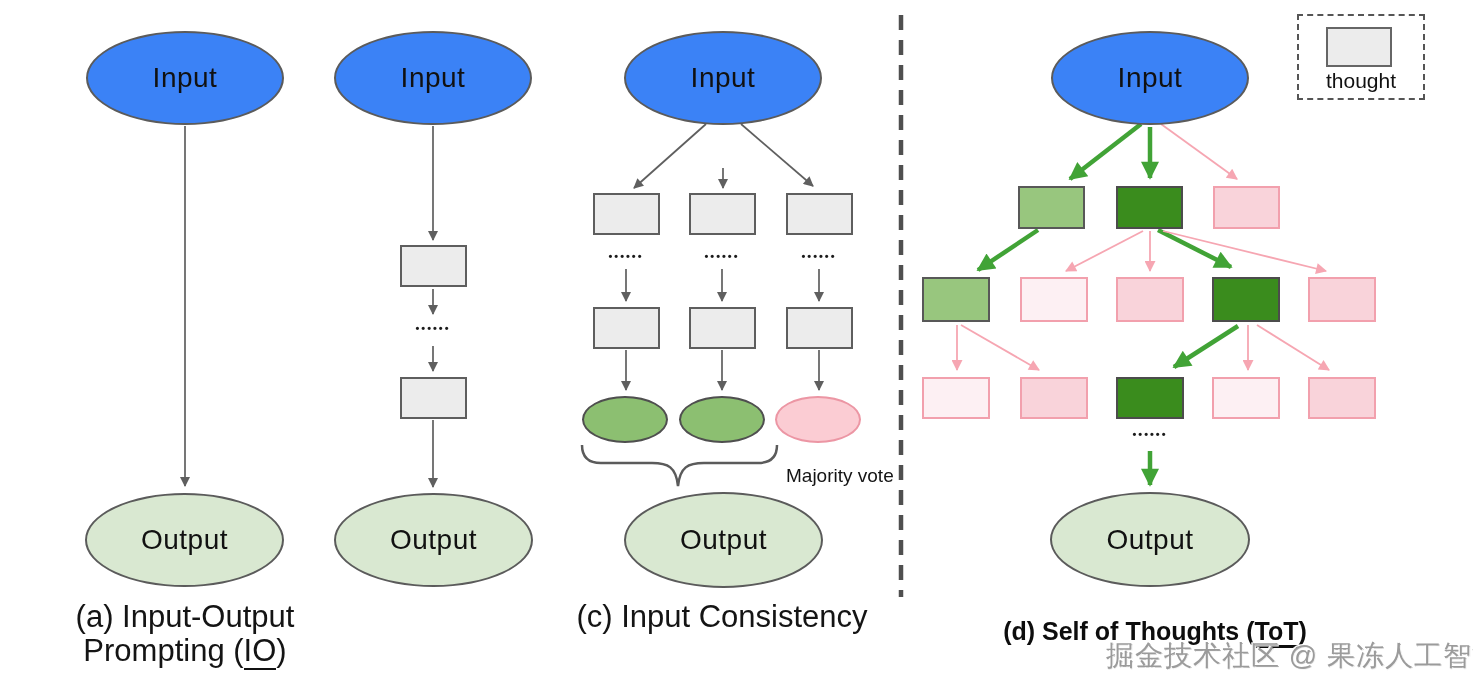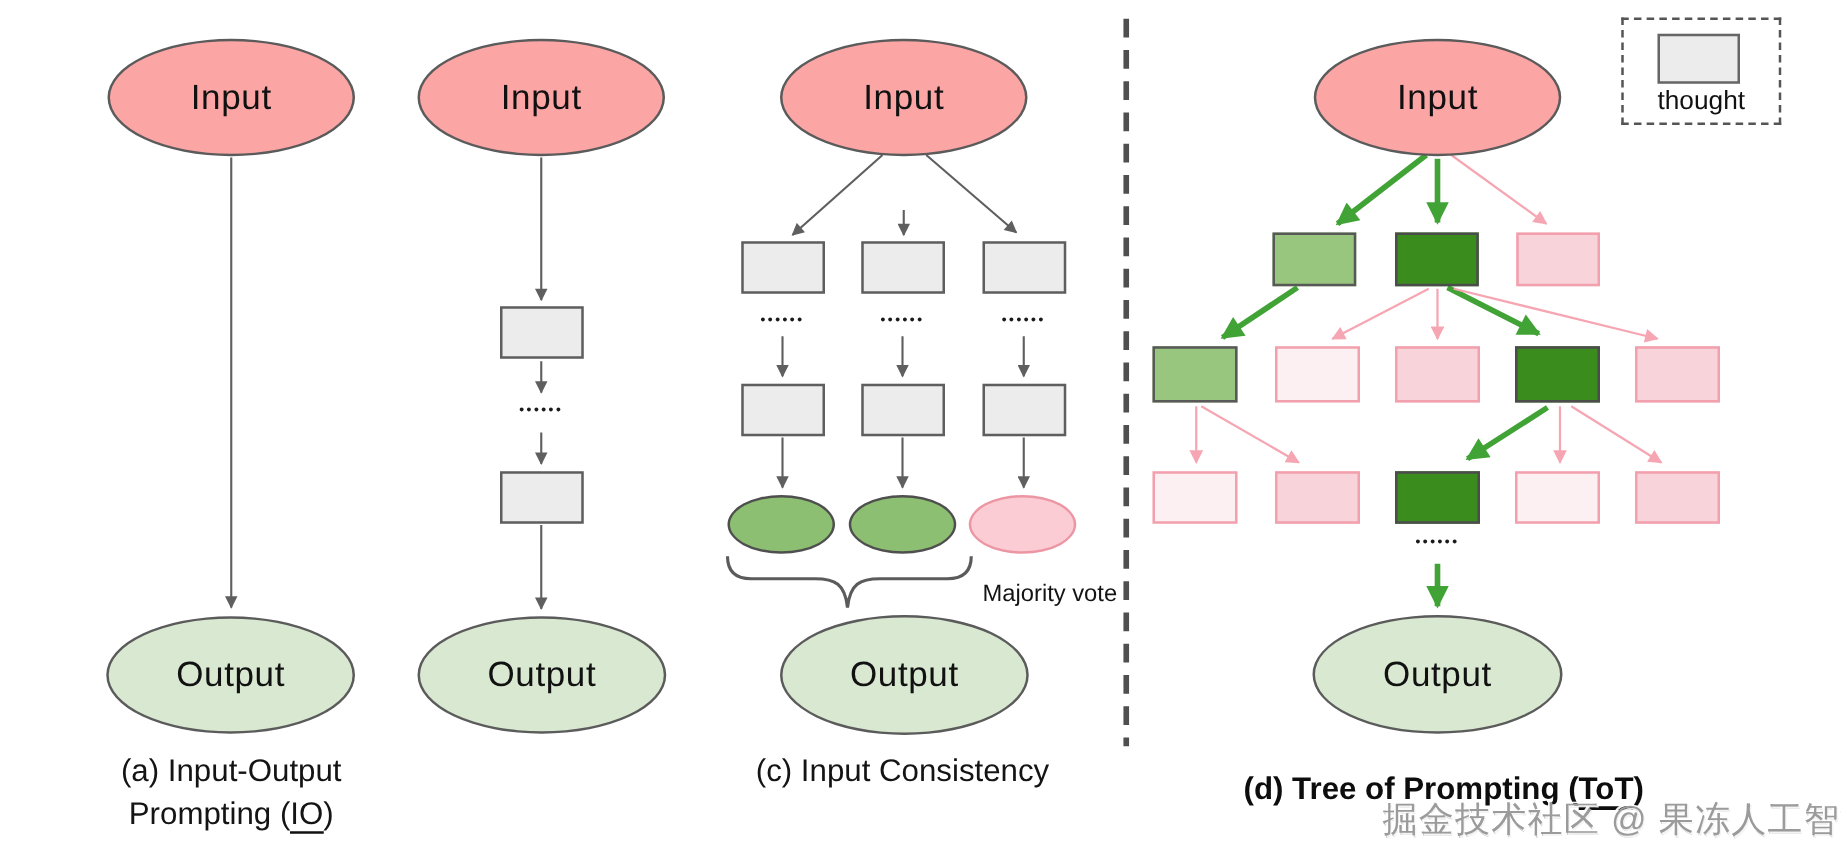--- a/index.html
+++ b/index.html
@@ -3,35 +3,35 @@
 <meta charset="utf-8">
 <style>
   html,body{margin:0;padding:0;background:#fff;}
   #stage{
     position:relative;width:1473px;height:685px;background:#ffffff;overflow:hidden;
     font-family:"Liberation Sans","DejaVu Sans",sans-serif;color:#111;
   }
   #stage *{box-sizing:border-box;}
   svg.layer{position:absolute;left:0;top:0;z-index:1;}
   .node{position:absolute;display:flex;align-items:center;justify-content:center;z-index:2;}
-  .ellipse{border:2px solid #5b5b5b;border-radius:50%;background:#fca5a5;}
+  .ellipse{border:2px solid #5b5b5b;border-radius:50%;background:#3b82f6;}
   .node-label{font-size:28px;color:#111;letter-spacing:.5px;}
   .output-fill{background:#d9e8d1;}
   .box{position:absolute;width:67px;height:42px;background:#ececec;border:2px solid #5e5e5e;z-index:2;}
   
   .box[data-state="green-dark"]{background:#3a8c1d;border-color:#4c4c4c;}
   .box[data-state="green-mid"]{background:#98c67e;border-color:#585858;}
   .box[data-state="pink-light"]{background:#f9d3da;border-color:#f2a0ad;}
   .box[data-state="pink-xlight"]{background:#fdf0f3;border-color:#f2a0ad;}
   .result{position:absolute;width:86px;height:47px;border-radius:50%;border:2px solid #555;z-index:2;}
   .result[data-state="green"]{background:#8cbf71;border-color:#4f4f4f;}
   .result[data-state="pink"]{background:#fbccd3;border-color:#ec96a4;}
   .dots{position:absolute;transform:translateX(-50%);font-size:11px;font-weight:bold;
         letter-spacing:2px;color:#1a1a1a;z-index:2;white-space:nowrap;}
-  .caption{position:absolute;width:320px;text-align:center;font-size:25px;line-height:34px;color:#141414;z-index:2;}
+  .caption{position:absolute;width:320px;text-align:center;font-size:31px;line-height:34px;color:#141414;z-index:2;}
   .caption .u{border-bottom:2.5px solid #111;padding-bottom:0px;}
   .caption-bold{position:absolute;width:390px;text-align:center;font-size:25px;font-weight:700;color:#0d0d0d;z-index:2;white-space:nowrap;}
   .caption-bold .u{border-bottom:3px solid #0d0d0d;}
   .side-label{position:absolute;font-size:19px;color:#141414;z-index:2;white-space:nowrap;}
   .legend{position:absolute;left:1297px;top:14px;width:128px;height:86px;border:2px dashed #555;z-index:2;}
   .legend-box{position:absolute;left:27px;top:11px;width:66px;height:40px;background:#ececec;border:2px solid #666;}
   .legend-label{position:absolute;left:0;top:53px;width:100%;text-align:center;font-size:21px;color:#111;}
   .watermark{position:absolute;left:1106px;top:637px;font-size:28px;z-index:5;white-space:nowrap;
     color:#9b9b9b;letter-spacing:1px;
     text-shadow:-1.5px -1.5px 0 rgba(255,255,255,.95),1.5px 1.5px 0 rgba(255,255,255,.85),1px 1px 0 rgba(110,110,110,.5);}
@@ -160,17 +160,17 @@
   <div class="box" style="left:1116px;top:377px;width:68px;" data-bind-attr="data-state:panels.tot.levels.2.2" data-state="green-dark"></div>
   <div class="box" style="left:1212px;top:377px;width:68px;" data-bind-attr="data-state:panels.tot.levels.2.3" data-state="pink-xlight"></div>
   <div class="box" style="left:1308px;top:377px;width:68px;" data-bind-attr="data-state:panels.tot.levels.2.4" data-state="pink-light"></div>
 
   <div class="dots" style="left:1150px;top:428px;" data-bind="dots">••••••</div>
 
   <div class="node ellipse output-fill" style="left:1050px;top:492px;width:200px;height:95px;">
     <span class="node-label" data-bind="panels.tot.output_label">Output</span>
   </div>
 
-  <div class="caption-bold" style="left:960px;top:617px;"><span data-bind="panels.tot.caption.pre">(d) Tree of Prompting (</span><span class="u" data-bind="panels.tot.caption.underline">ToT</span><span data-bind="panels.tot.caption.post">)</span></div>
+  <div class="caption-bold" style="left:960px;top:617px;"><span data-bind="panels.tot.caption.pre">(d) Self of Thoughts (</span><span class="u" data-bind="panels.tot.caption.underline">ToT</span><span data-bind="panels.tot.caption.post">)</span></div>
 
   <div class="watermark" data-bind="watermark">掘金技术社区 @ 果冻人工智能</div>
 
 </div>
 
 </body></html>

